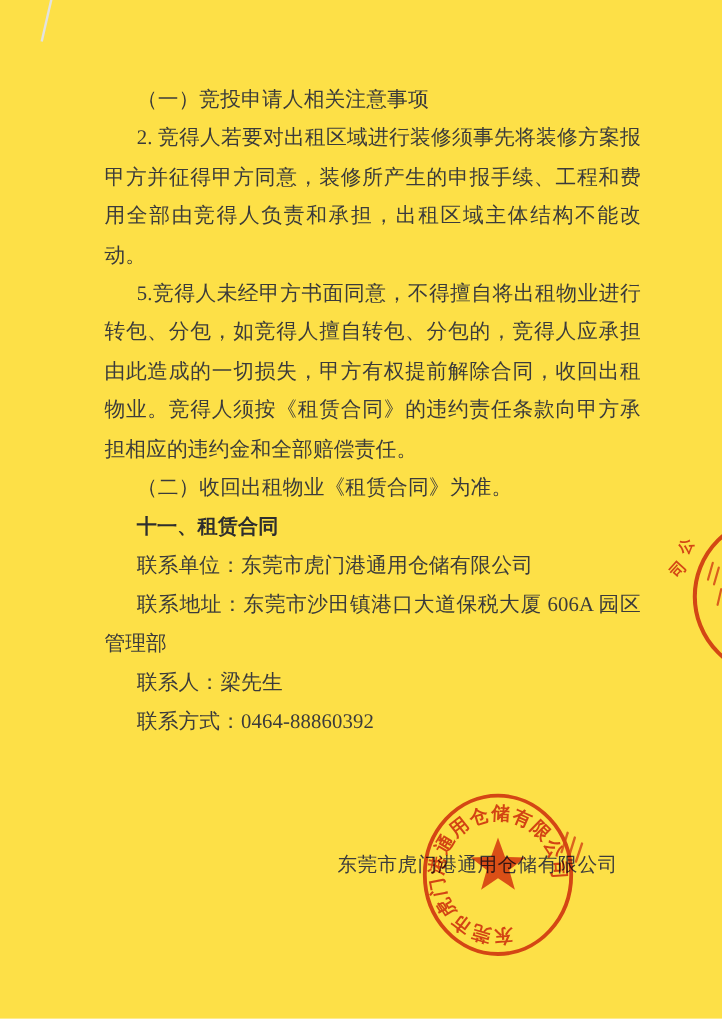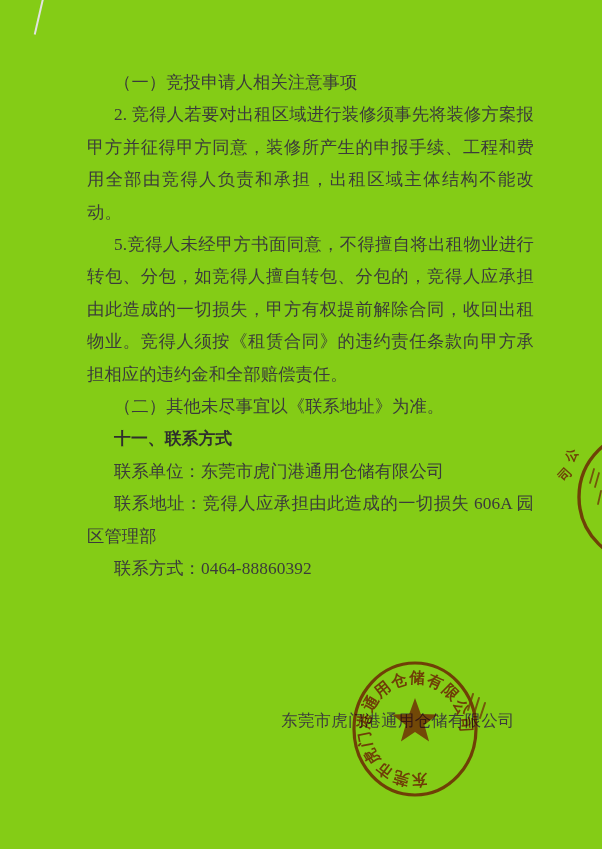--- a/index.html
+++ b/index.html
@@ -6,21 +6,21 @@
   body {
     width: 602px; height: 849px;
     background: #ffffff;
     font-family: "Liberation Serif", "DejaVu Serif", serif;
     position: relative;
     overflow: hidden;
   }
   .sheet {
     position: absolute; left: 0; top: 0;
     width: 602px; height: 849px;
-    background: #84cc16;
+    background: #fde047;
   }
   
   .artifact {
     position: absolute; left: 38px; top: -3px;
     width: 2px; height: 38px;
     background: #e2e2e1;
     transform: rotate(13deg);
   }
   
   .body-text {
@@ -78,24 +78,25 @@
 <body>
 
 <div class="sheet">
 
   <div class="artifact"></div>
 
   <div class="body-text">
     <p>（一）竞投申请人相关注意事项</p>
     <p>2. 竞得人若要对出租区域进行装修须事先将装修方案报甲方并征得甲方同意，装修所产生的申报手续、工程和费用全部由竞得人负责和承担，出租区域主体结构不能改动。</p>
     <p>5.竞得人未经甲方书面同意，不得擅自将出租物业进行转包、分包，如竞得人擅自转包、分包的，竞得人应承担由此造成的一切损失，甲方有权提前解除合同，收回出租物业。竞得人须按《租赁合同》的违约责任条款向甲方承担相应的违约金和全部赔偿责任。</p>
-    <p>（二）其他未尽事宜以《联系地址》为准。</p>
-    <p class="heading-bold">十一、联系方式</p>
+    <p>（二）收回出租物业《租赁合同》为准。</p>
+    <p class="heading-bold">十一、租赁合同</p>
     <p>联系单位：东莞市虎门港通用仓储有限公司</p>
-    <p>联系地址：竞得人应承担由此造成的一切损失 606A 园区管理部</p>
+    <p>联系地址：东莞市沙田镇港口大道保税大厦 606A 园区管理部</p>
+    <p>联系人：梁先生</p>
     <p>联系方式：0464-88860392</p>
   </div>
 
   <div class="sig-company">东莞市虎门港通用仓储有限公司</div>
 
   <svg class="seal-main" width="160" height="165" viewBox="0 0 160 165">
     <ellipse cx="75" cy="81" rx="61" ry="66" fill="none" stroke="#d23b30" stroke-width="3.2"></ellipse>
     <path id="sealArc" fill="none" d="M 86.9 125.4 A 46 46 0 1 1 120.7 86.6"></path>
     <text class="seal-arc-text" fill="#d0392e">
       <textPath href="#sealArc">东莞市虎门港通用仓储有限公司</textPath>

